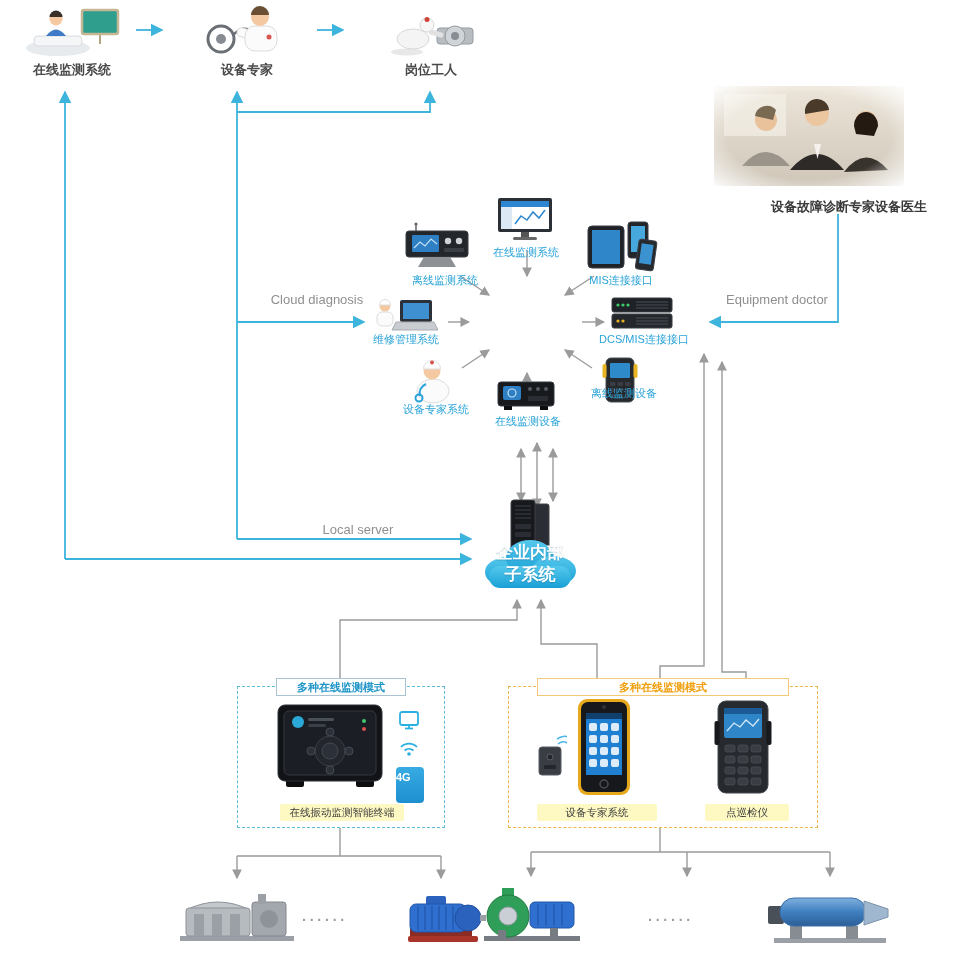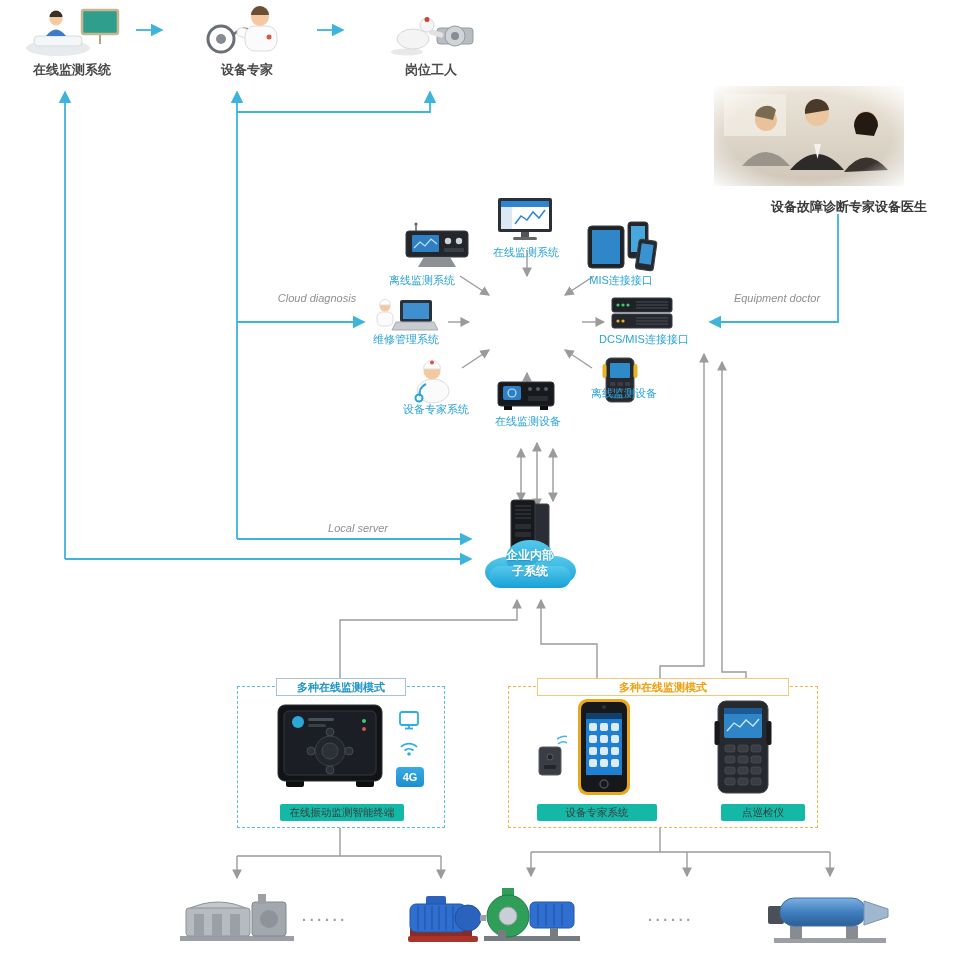--- a/index.html
+++ b/index.html
@@ -5,34 +5,34 @@
   * { margin:0; padding:0; box-sizing:border-box; }
   html,body { background:#fff; font-family:"Liberation Sans","DejaVu Sans",sans-serif; }
   .stage { position:relative; width:953px; height:953px; background:#fff; overflow:hidden; }
   .abs { position:absolute; }
   .overlay { left:0; top:0; z-index:1; pointer-events:none; }
   .content { z-index:2; }
   .lbl { position:absolute; text-align:center; z-index:3; }
   .actor-label { font-size:13px; font-weight:700; color:#4a4a4a; white-space:nowrap; }
   .photo-label { font-size:13px; font-weight:700; color:#3a3a3a; white-space:nowrap; }
   .sys-label { font-size:11px; color:#29a3d8; white-space:nowrap; }
-  .flow-label { font-size:11px; color:#8f8f8f; white-space:nowrap;font-style:italic; }
+  .flow-label { font-size:13px; color:#8f8f8f; white-space:nowrap; }
   .cloud { z-index:4; }
   .cloud svg { position:absolute; inset:0; }
   .cloud-caption { position:absolute; inset:0; display:flex; flex-direction:column; align-items:center; justify-content:center; color:#fff; font-weight:700; font-size:13px; line-height:1.3; z-index:2; text-shadow:0 1px 1px rgba(0,60,90,.25); }
-  .cloud-caption.small { font-size:12px; }
+  .cloud-caption.small { font-size:17px; }
   .modebox { position:absolute; z-index:3; }
   .modebox.online { border:1px dashed #5fbcd8; }
   .modebox.offline { border:1px dashed #f0b54a; }
   .modehdr { position:absolute; top:-9px; left:50%; transform:translateX(-50%); background:#fff; font-size:11px; font-weight:700; line-height:16px; padding:0 10px; white-space:nowrap; text-align:center; z-index:4; }
   .modehdr.online { border:1px solid #a9c3d2; color:#2196c9; width:130px; }
   .modehdr.offline { border:1px solid #f2c979; color:#f0a010; width:252px; }
-  .devbar { position:absolute; background:#14b8a6; color:#3c3c3c; font-size:10.5px; line-height:17px; text-align:center; border-radius:2px; white-space:nowrap; overflow:hidden; }
+  .devbar { position:absolute; background:#fef9c3; color:#3c3c3c; font-size:10.5px; line-height:17px; text-align:center; border-radius:2px; white-space:nowrap; overflow:hidden; }
   .dots { position:absolute; color:#9b9b9b; font-size:14px; font-weight:700; letter-spacing:3px; z-index:3; }
-  .badge-4g { position:absolute; width:28px; height:20px; border-radius:4px; background:linear-gradient(#38abe2,#1d8fd0); color:#fff; font-size:11px; font-weight:700; text-align:center; line-height:20px; }
+  .badge-4g { position:absolute; width:28px; height:36px; border-radius:4px; background:linear-gradient(#38abe2,#1d8fd0); color:#fff; font-size:11px; font-weight:700; text-align:left; line-height:20px; }
   svg { display:block; }
 </style>
 </head>
 <body>
 
 <div class="stage">
 
   <svg class="abs overlay" width="953" height="953" viewBox="0 0 953 953">
     <defs>
       <marker id="ac" viewBox="0 0 8 8" refX="7" refY="4" markerWidth="7" markerHeight="7" orient="auto">
@@ -162,21 +162,21 @@
         <circle cx="14" cy="2" r="1.6" fill="#666"></circle>
       <rect x="4" y="9" width="62" height="26" rx="3" fill="#23262b" stroke="#3a3e45"></rect>
       <rect x="10" y="13" width="27" height="17" rx="1" fill="#2f7fc4"></rect>
       <polyline points="12,26 18,20 23,24 29,17 35,22" stroke="#bfe1f4" fill="none" stroke-width="1.2"></polyline>
       <circle cx="46" cy="19" r="3.2" fill="#cfd3d8"></circle>
         <circle cx="57" cy="19" r="3.2" fill="#cfd3d8"></circle>
       <rect x="42" y="26" width="20" height="4" rx="1" fill="#3a3e45"></rect>
       <path d="M22,35 h26 l6,10 h-38 z" fill="#8d9196"></path>
     </svg>
   </div>
-  <div class="lbl sys-label" style="left:380px;top:273px;width:84px">离线监测系统</div>
+  <div class="lbl sys-label" style="left:403px;top:273px;width:84px">离线监测系统</div>
 
   <div class="abs content" style="left:494px;top:196px;width:64px;height:48px">
     <svg width="64" height="48" viewBox="0 0 64 48">
       <rect x="4" y="2" width="54" height="34" rx="2" fill="#2b2f36"></rect>
       <rect x="7" y="5" width="48" height="28" fill="#ffffff"></rect>
       <rect x="7" y="5" width="48" height="6" fill="#2e86d0"></rect>
       <rect x="7" y="11" width="11" height="22" fill="#dce8f4"></rect>
       <polyline points="21,28 27,20 33,24 39,16 45,22 51,14" stroke="#2e86d0" fill="none" stroke-width="1.5"></polyline>
       <rect x="27" y="36" width="8" height="5" fill="#555"></rect>
       <rect x="19" y="41" width="24" height="3" rx="1.5" fill="#666"></rect>
@@ -422,21 +422,21 @@
             <rect x="40" y="57" width="10" height="7" rx="2"></rect>
           <rect x="14" y="68" width="10" height="7" rx="2"></rect>
             <rect x="27" y="68" width="10" height="7" rx="2"></rect>
             <rect x="40" y="68" width="10" height="7" rx="2"></rect>
           <rect x="14" y="79" width="10" height="7" rx="2"></rect>
             <rect x="27" y="79" width="10" height="7" rx="2"></rect>
             <rect x="40" y="79" width="10" height="7" rx="2"></rect>
         </g>
       </svg>
     </div>
-    <div class="devbar" style="left:212px;top:117px;width:84px">点巡检仪</div>
+    <div class="devbar" style="left:196px;top:117px;width:84px">点巡检仪</div>
   </div>
 
   <div class="abs content" style="left:178px;top:886px;width:118px;height:58px">
     <svg width="118" height="58" viewBox="0 0 118 58">
       <rect x="2" y="50" width="114" height="5" fill="#9aa0a6"></rect>
       <path d="M8,24 Q40,8 72,24 z" fill="#c3c8cd" stroke="#8e9399"></path>
       <rect x="8" y="22" width="64" height="28" rx="3" fill="#b6bbc0" stroke="#8e9399"></rect>
       <rect x="16" y="28" width="10" height="22" fill="#9aa0a6"></rect>
       <rect x="34" y="28" width="10" height="22" fill="#9aa0a6"></rect>
       <rect x="52" y="28" width="10" height="22" fill="#9aa0a6"></rect>

